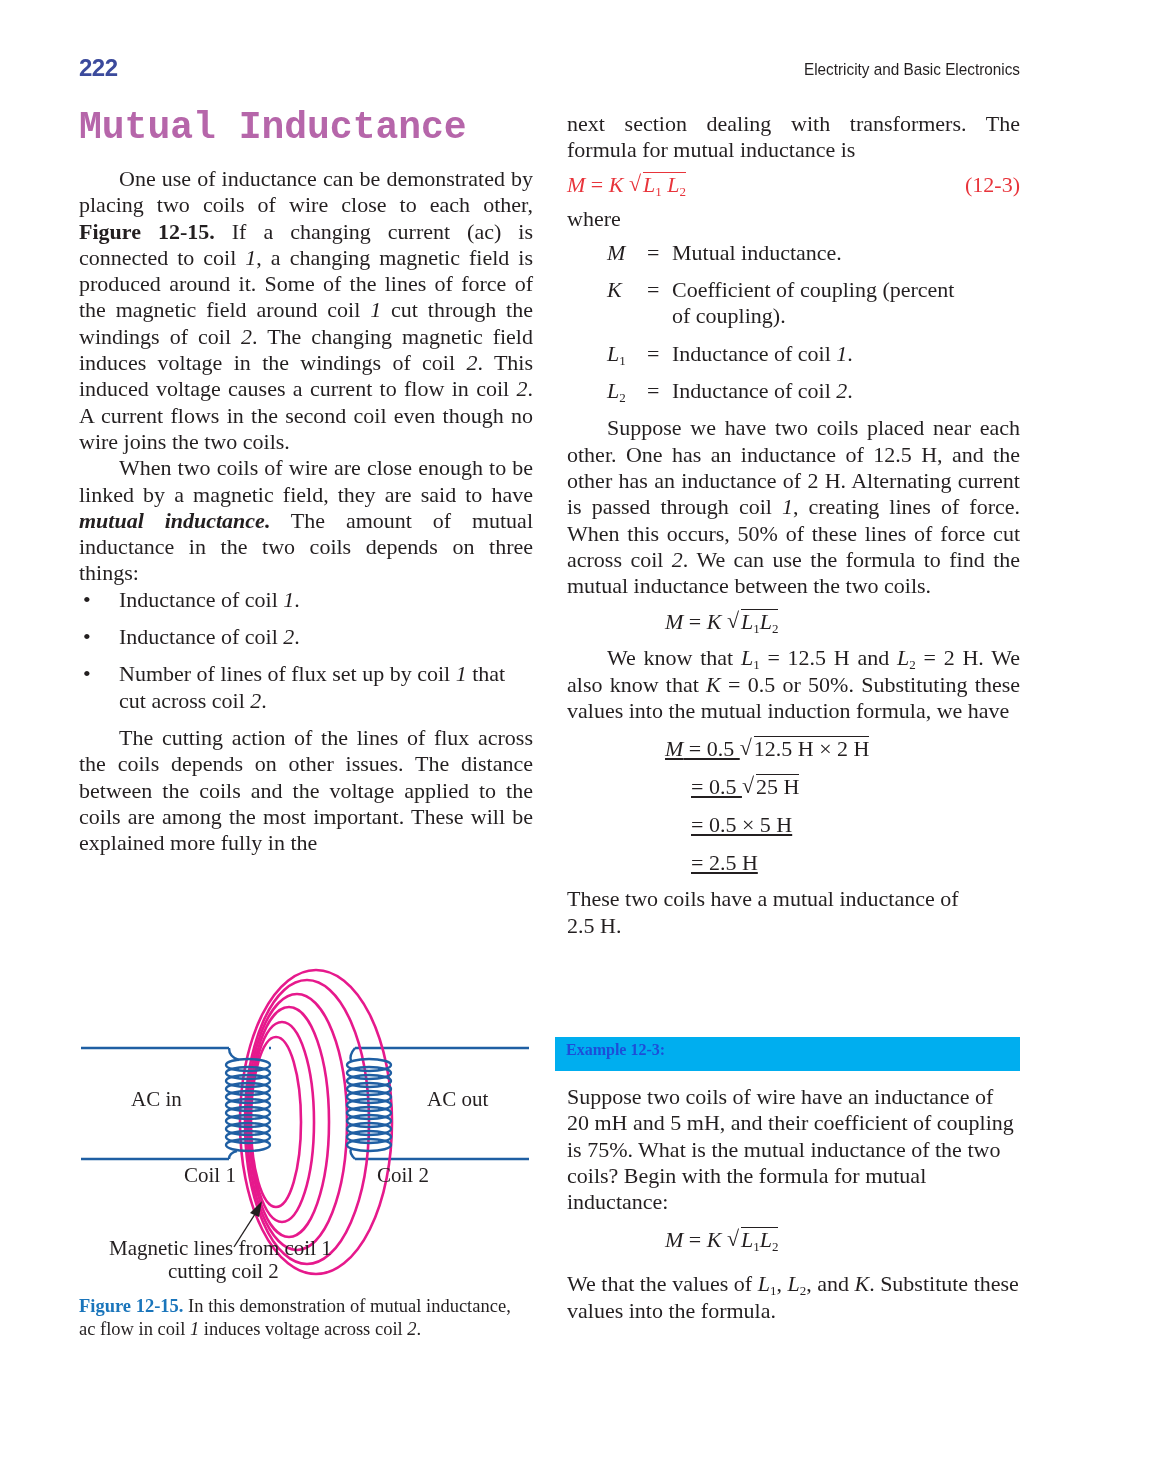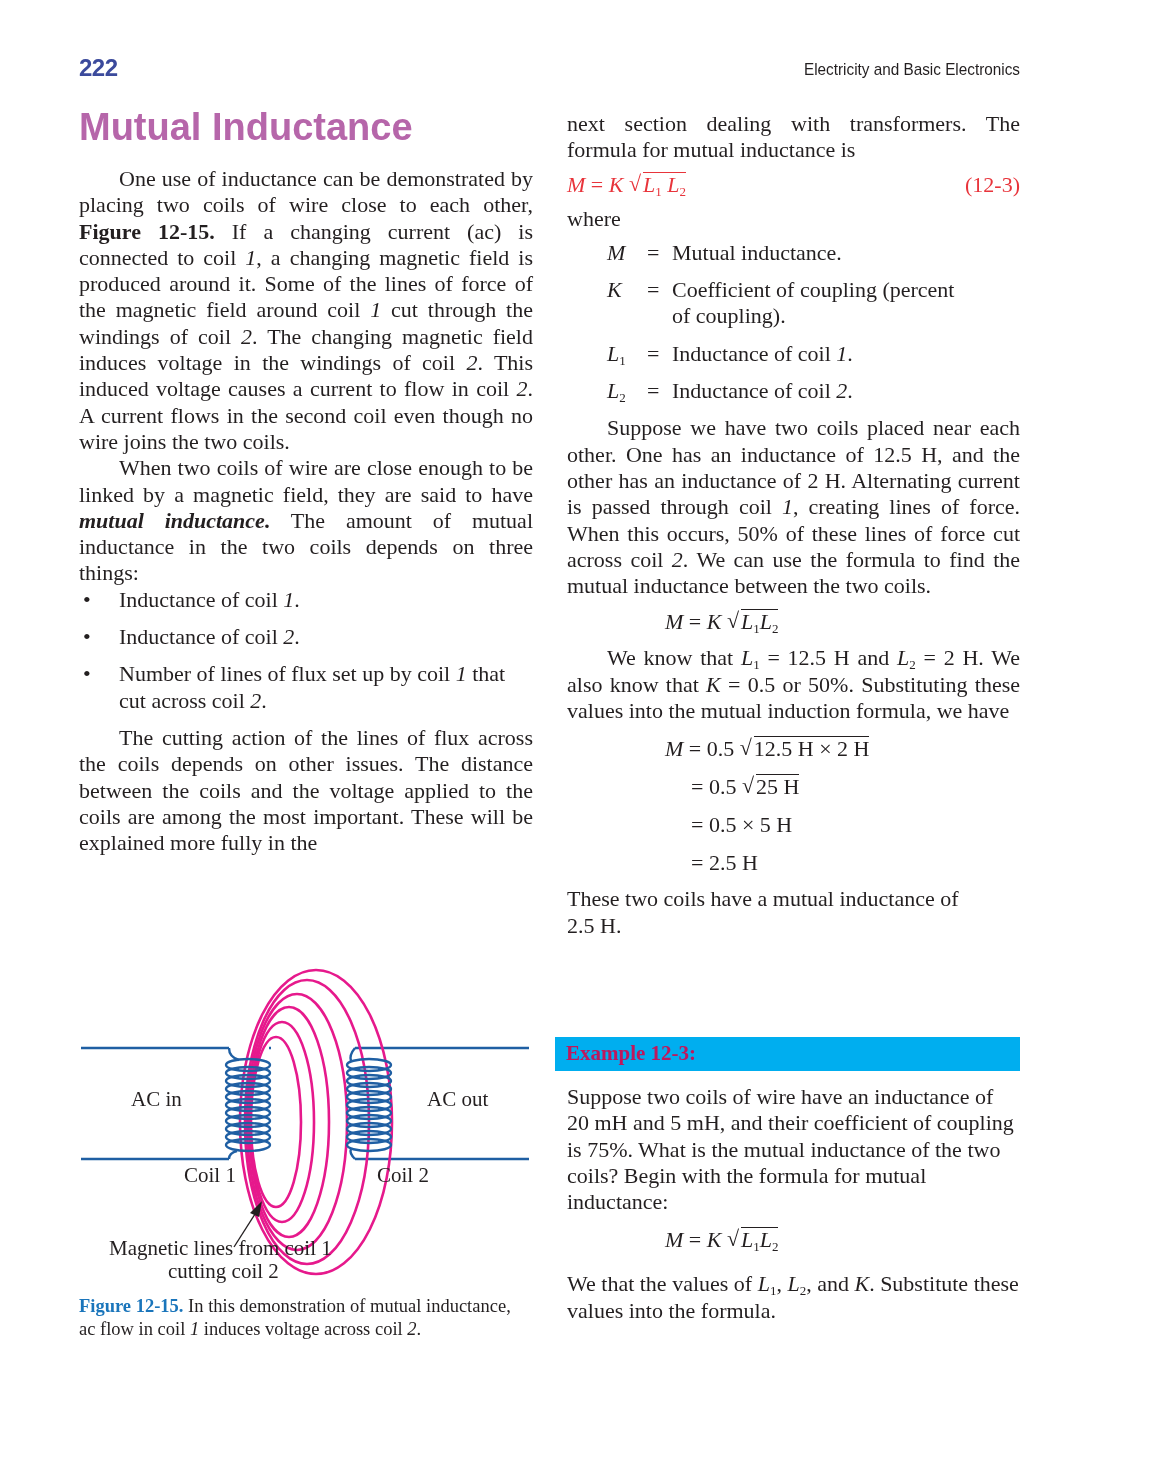--- a/index.html
+++ b/index.html
@@ -14,21 +14,21 @@
     font-family: "Liberation Sans", sans-serif; font-weight: bold;
     font-size: 24px; color: #3b4a9c; letter-spacing: -0.5px;
   }
   .running-head {
     position: absolute; right: 136px; top: 60px;
     font-family: "Liberation Sans", sans-serif; font-size: 17px; color: #231f20;
     transform: scaleX(0.9); transform-origin: right center;
   }
   .section-title {
     position: absolute; left: 79px; top: 106px;
-    font-family: Liberation Sans, sans-serif; font-weight: bold;
+    font-family: Liberation Mono, monospace; font-weight: bold;
     font-size: 38px; color: #b666aa;
   }
 
   .col { position: absolute; font-family: "Liberation Serif", serif; font-size: 22px; line-height: 26.3px; }
   .col-left { left: 79px; top: 166px; width: 454px; }
   .col-right { left: 567px; top: 111px; width: 453px; }
 
   .para { text-align: justify; }
   .indent { text-indent: 40px; }
   .bullet-list { list-style: none; margin-top: 0; }
@@ -49,36 +49,36 @@
 
   .f-red { color: #e8343b; }
   .eq-num { position: absolute; right: 0; top: 0; color: #e8343b; }
 
   .defs { margin-top: 8px; }
   .def-row { display: flex; margin-bottom: 11px; }
   .def-row .sym { width: 40px; padding-left: 40px; box-sizing: content-box; font-style: italic; }
   .def-row .eq { width: 25px; text-align: left; }
   .def-row .txt { flex: 1; }
 
-  .calc { margin-left: 98px; }
+  .calc { margin-left: 98px; text-decoration: underline; }
   .calc .row { height: 38px; line-height: 38px; }
   .calc .cont { padding-left: 26px; }
 
   .example-bar {
     position: absolute; left: 546px; top: 1037px; width: 474px; height: 34px;
   }
   .example-bar .bar {
     position: absolute; left: 9px; top: 0; right: 0; height: 34px; background: #00aeef;
   }
   .example-bar .tri {
     position: absolute; left: 0; top: 2px; width: 0; height: 0;
   }
   .example-bar .label {
-    position: absolute; left: 20px; top: 4px; color: #be185d; font-weight: bold;
-    font-family: "Liberation Serif", serif; font-size: 21px;
+    position: absolute; left: 20px; top: 4px; color: #1d4ed8; font-weight: bold;
+    font-family: "Liberation Serif", serif; font-size: 16px;
   }
 
   .example-body { position: absolute; left: 567px; top: 1084px; width: 453px; font-family: "Liberation Serif", serif; font-size: 22px; line-height: 26.3px; }
 
   .figure { position: absolute; left: 79px; top: 965px; width: 455px; height: 330px; text-align: right; }
   .fig-label { position: absolute; font-family: "Liberation Serif", serif; font-size: 21px; color: #231f20; white-space: nowrap; }
 
   .caption {
     position: absolute; left: 79px; top: 1295px; width: 440px;
     font-family: Liberation Serif, serif; font-size: 18.5px; line-height: 23px; color: #231f20;

